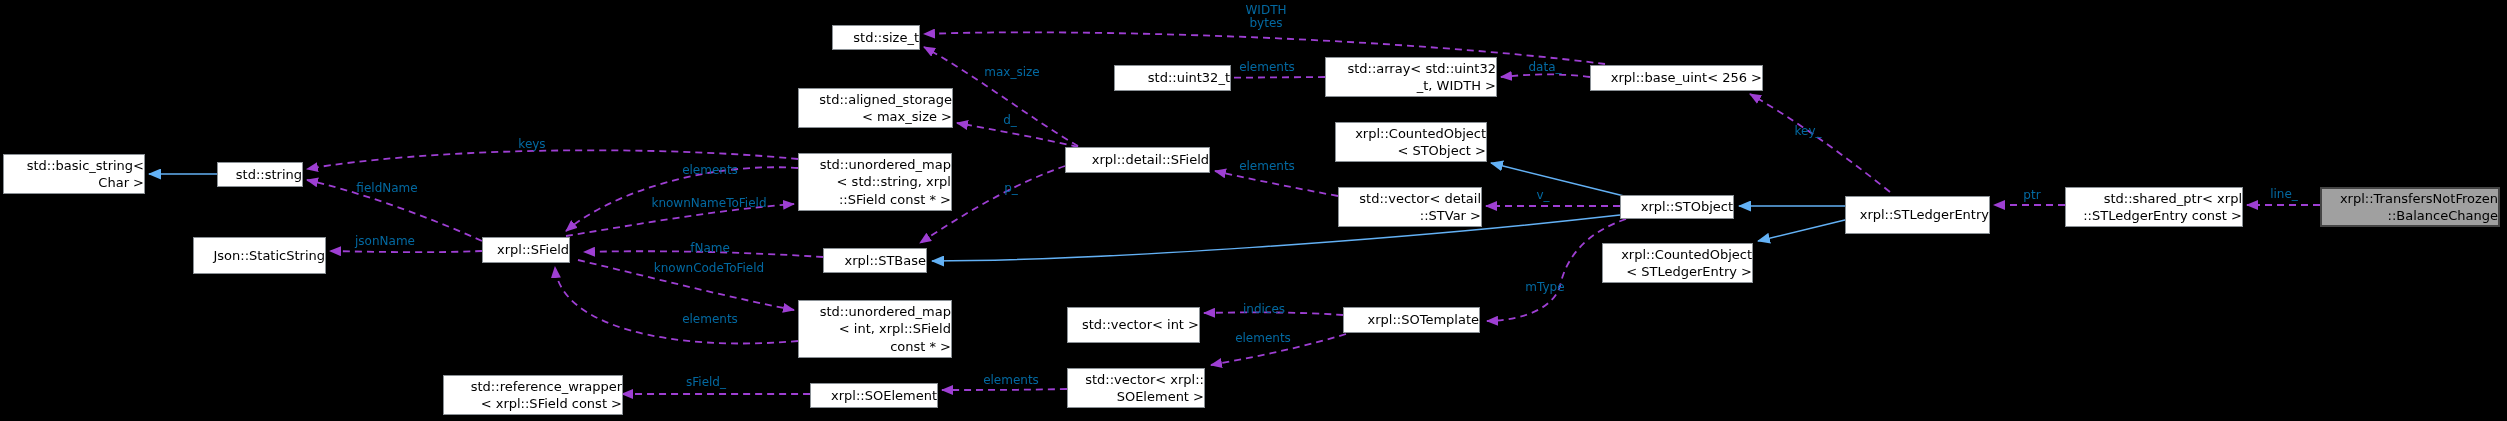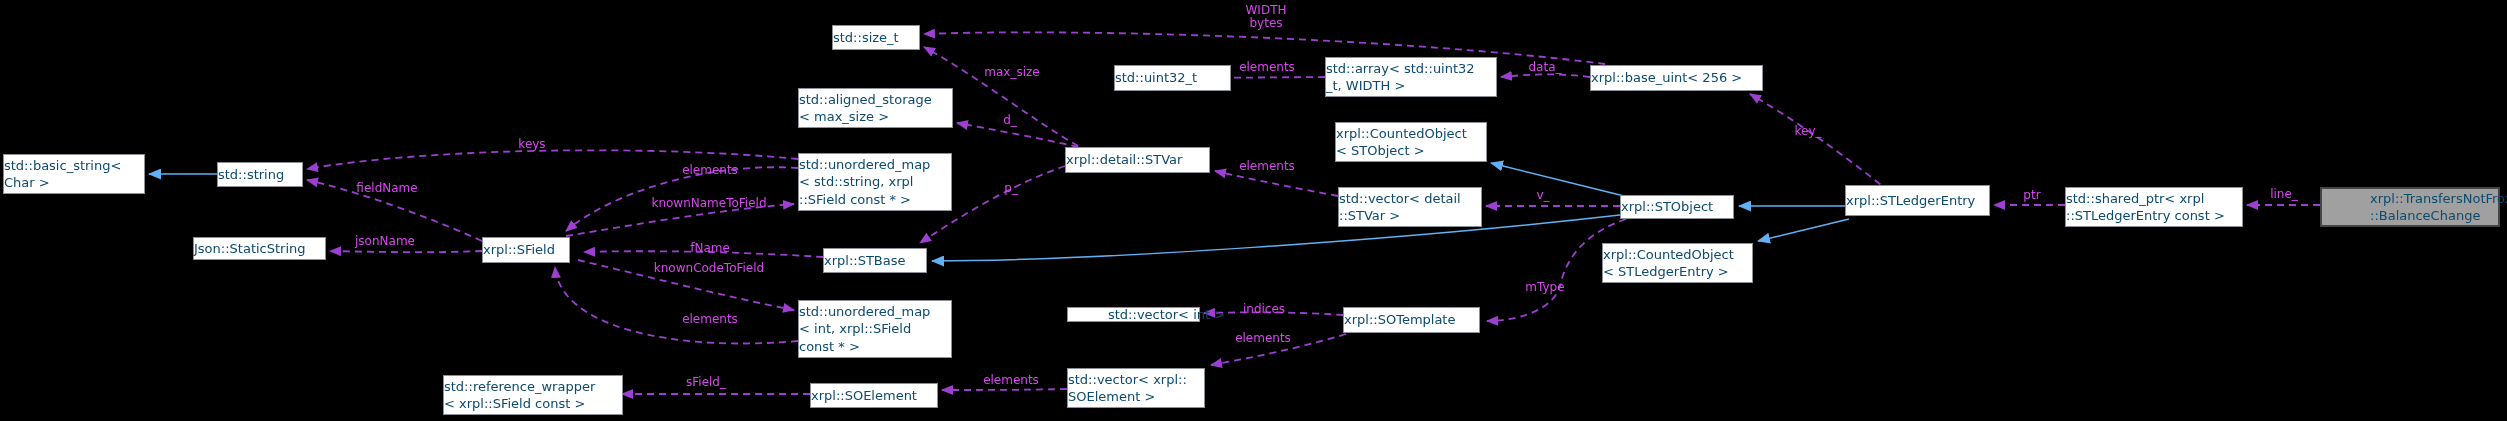--- a/index.html
+++ b/index.html
@@ -2,24 +2,24 @@
 <html><head>
 <meta charset="utf-8">
 <style>
   html,body{margin:0;padding:0;background:#000;}
   #canvas{position:relative;width:2507px;height:421px;background:#000;overflow:hidden;
           font-family:"DejaVu Sans", sans-serif;}
   #edges-svg{position:absolute;left:0;top:0;width:2507px;height:421px;}
   .edge-use{fill:none;stroke:#9e3fd3;stroke-width:1.8;stroke-dasharray:7 5;}
   .edge-inherit{fill:none;stroke:#63b1f5;stroke-width:1.5;}
   .node{position:absolute;box-sizing:border-box;background:#fff;border:1px solid #8b9196;
-        color:#0c4a6e;font-size:13px;line-height:1.32;display:flex;flex-direction:column;
-        align-items:flex-start;justify-content:center;text-align:center;white-space:nowrap;}
+        color:#000000;font-size:13px;line-height:1.32;display:flex;flex-direction:column;
+        align-items:flex-end;justify-content:center;text-align:center;white-space:nowrap;}
   .node.highlight{background:#a0a0a0;border:2px solid #454545;padding-left:48px;}
-  .edge-label{position:absolute;color:#d946ef;font-size:12px;line-height:1.1;
+  .edge-label{position:absolute;color:#0369a1;font-size:12px;line-height:1.1;
               transform:translateX(-50%);text-align:center;white-space:nowrap;}
 </style>
 </head>
 <body>
 
 <div id="canvas">
   <svg id="edges-svg" xmlns="http://www.w3.org/2000/svg">
     <defs>
       <marker id="arrow-blue" markerUnits="userSpaceOnUse" markerWidth="14" markerHeight="11" refX="12" refY="5.5" orient="auto">
         <path d="M0,0 L13,5.5 L0,11 Z" fill="#63b1f5"></path>
@@ -61,21 +61,21 @@
       </g>
   </svg>
   <div id="nodes-layer">
       <div class="node" style="left: 3px; top: 154px; width: 142px; height: 40px;">
         <div>std::basic_string&lt;</div>
         <div>Char &gt;</div>
       </div>
       <div class="node" style="left: 217px; top: 162px; width: 86px; height: 25px;">
         <div>std::string</div>
       </div>
-      <div class="node" style="left: 193px; top: 237px; width: 133px; height: 23px;">
+      <div class="node" style="left: 193px; top: 237px; width: 133px; height: 37px;">
         <div>Json::StaticString</div>
       </div>
       <div class="node" style="left: 482px; top: 237px; width: 88px; height: 26px;">
         <div>xrpl::SField</div>
       </div>
       <div class="node" style="left: 832px; top: 25px; width: 88px; height: 25px;">
         <div>std::size_t</div>
       </div>
       <div class="node" style="left: 798px; top: 88px; width: 155px; height: 40px;">
         <div>std::aligned_storage</div>
@@ -98,23 +98,23 @@
         <div>xrpl::SOElement</div>
       </div>
       <div class="node" style="left: 443px; top: 375px; width: 180px; height: 40px;">
         <div>std::reference_wrapper</div>
         <div>&lt; xrpl::SField const &gt;</div>
       </div>
       <div class="node" style="left: 1114px; top: 65px; width: 117px; height: 26px;">
         <div>std::uint32_t</div>
       </div>
       <div class="node" style="left: 1065px; top: 147px; width: 145px; height: 26px;">
-        <div>xrpl::detail::STVar</div>
-      </div>
-      <div class="node" style="left: 1067px; top: 307px; width: 133px; height: 15px; padding-left: 40px;">
+        <div>xrpl::detail::SField</div>
+      </div>
+      <div class="node" style="left: 1067px; top: 307px; width: 133px; height: 36px; padding-left: 40px;">
         <div>std::vector&lt; int &gt;</div>
       </div>
       <div class="node" style="left: 1067px; top: 368px; width: 138px; height: 40px;">
         <div>std::vector&lt; xrpl::</div>
         <div>SOElement &gt;</div>
       </div>
       <div class="node" style="left: 1325px; top: 57px; width: 172px; height: 40px;">
         <div>std::array&lt; std::uint32</div>
         <div>_t, WIDTH &gt;</div>
       </div>
@@ -132,21 +132,21 @@
       <div class="node" style="left: 1590px; top: 65px; width: 173px; height: 26px;">
         <div>xrpl::base_uint&lt; 256 &gt;</div>
       </div>
       <div class="node" style="left: 1620px; top: 195px; width: 114px; height: 24px;">
         <div>xrpl::STObject</div>
       </div>
       <div class="node" style="left: 1602px; top: 243px; width: 151px; height: 40px;">
         <div>xrpl::CountedObject</div>
         <div>&lt; STLedgerEntry &gt;</div>
       </div>
-      <div class="node" style="left: 1845px; top: 185px; width: 145px; height: 31px;">
+      <div class="node" style="left: 1845px; top: 196px; width: 145px; height: 38px;">
         <div>xrpl::STLedgerEntry</div>
       </div>
       <div class="node" style="left: 2065px; top: 187px; width: 178px; height: 40px;">
         <div>std::shared_ptr&lt; xrpl</div>
         <div>::STLedgerEntry const &gt;</div>
       </div>
       <div class="node highlight" style="left: 2320px; top: 187px; width: 180px; height: 40px;">
         <div>xrpl::TransfersNotFrozen</div>
         <div>::BalanceChange</div>
       </div>

